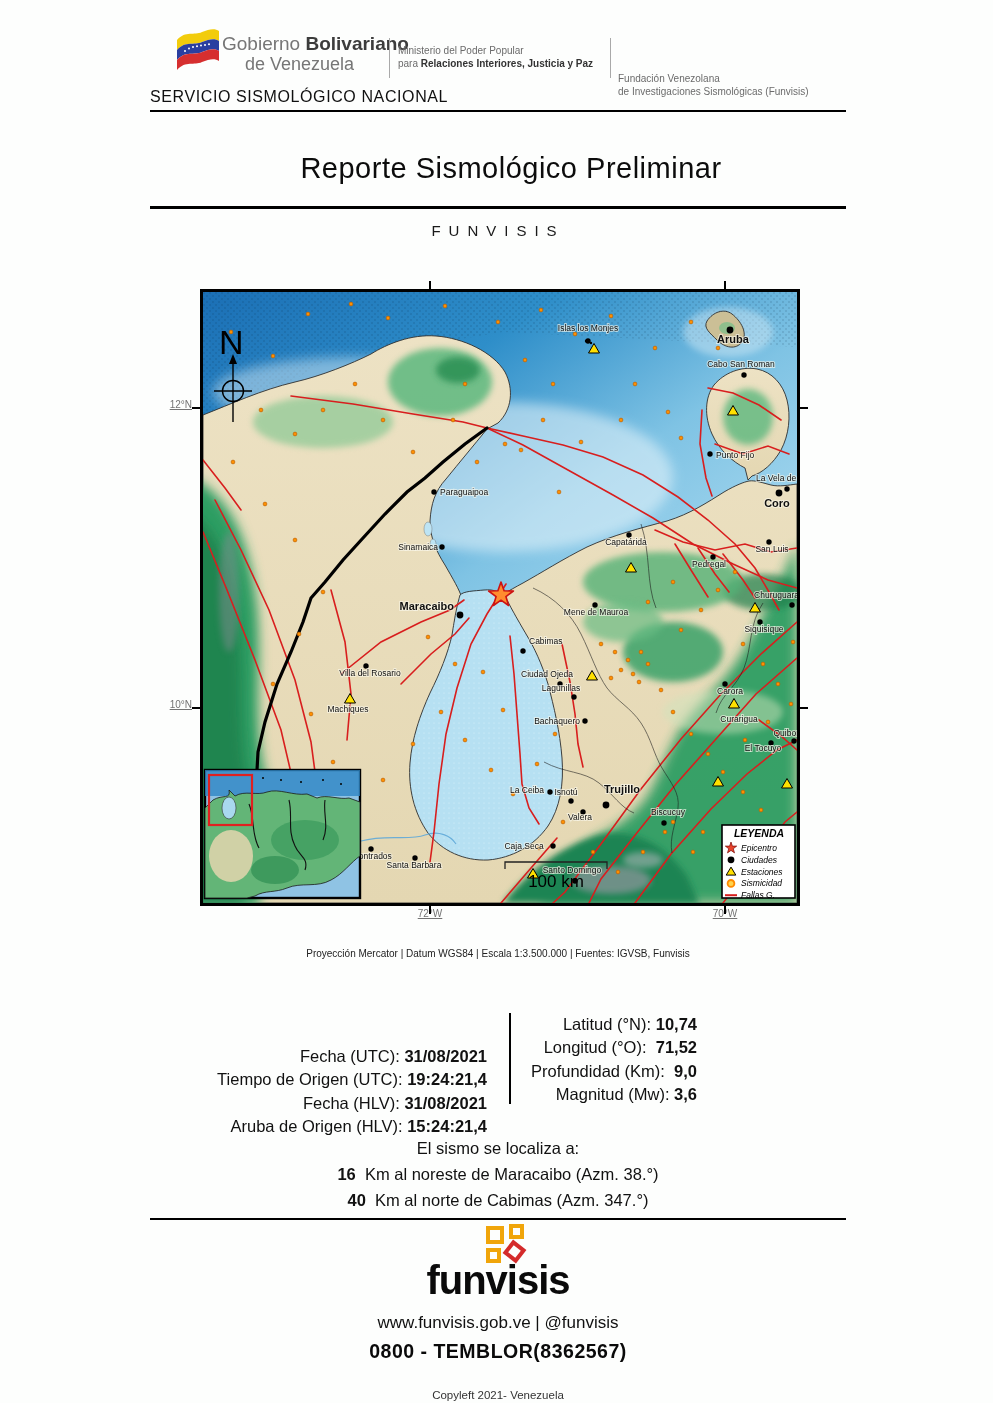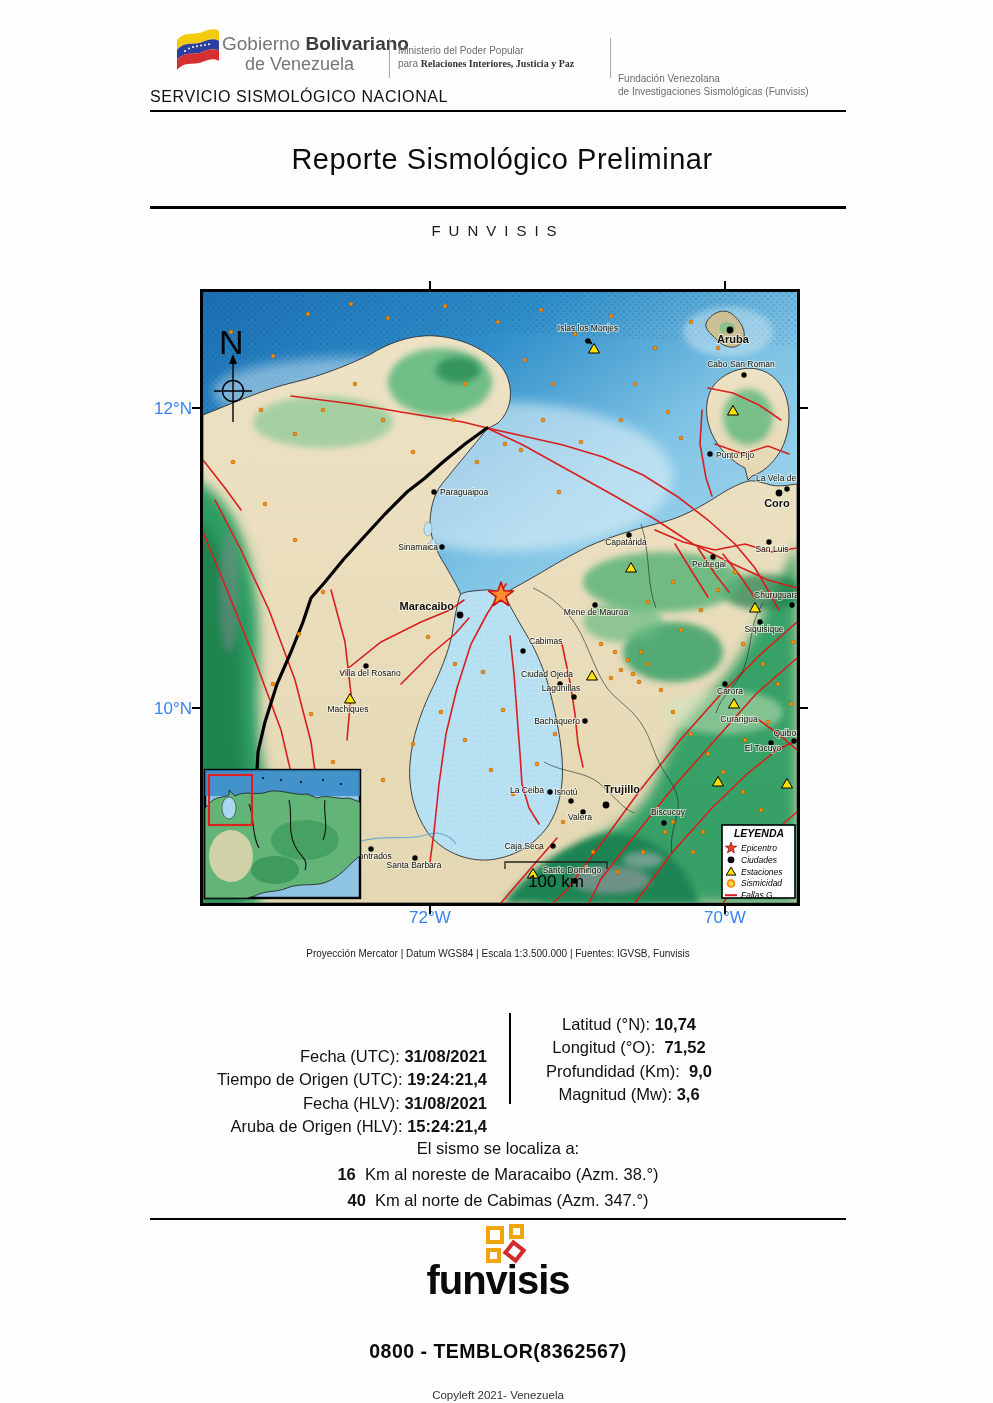--- a/index.html
+++ b/index.html
@@ -7,45 +7,45 @@
         font-family:"Liberation Sans",sans-serif;color:#111;overflow:hidden;}
   
   .gov-logo{position:absolute;left:174px;top:24px;width:46px;height:50px;}
   .gov-name{position:absolute;left:222px;top:33px;line-height:21px;}
   .gov-name .l1{font-size:19px;color:#767676;}
   .gov-name .l1 b{color:#3c3c3c;}
   .gov-name .l2{font-size:18px;color:#767676;margin-left:23px;}
   .vdiv{position:absolute;width:1px;background:#a9a9a9;top:38px;height:40px;}
   .vdiv.d1{left:389px;} .vdiv.d2{left:610px;}
   .hdr-col{position:absolute;top:44px;font-size:10px;line-height:13px;color:#6b6b6b;}
-  .hdr-col b{color:#333;font-family:Liberation Serif, serif;}
+  .hdr-col b{color:#333;}
   .hdr-col.ministry{left:398px;width:205px;}
   .hdr-col.foundation{left:618px;width:215px;margin-top:28px;}
   .service-title{position:absolute;left:150px;width:696px;top:88px;
                  font-size:16px;letter-spacing:.6px;color:#101010;}
   .rule{position:absolute;left:150px;width:696px;background:#000;}
   .rule-top{top:110px;height:2px;}
   .rule-thick{top:206px;height:3px;}
   .rule-footer{top:1218px;height:1.5px;}
-  .report-title{position:absolute;left:150px;width:696px;top:139px;margin:4px;text-align:center;
+  .report-title{position:absolute;left:150px;width:696px;top:139px;margin:13px;text-align:center;
                 font-size:29px;font-weight:400;letter-spacing:.5px;color:#0c0c0c;}
   .org-name{position:absolute;left:150px;width:696px;top:222px;text-align:center;
             font-size:15px;letter-spacing:8px;color:#1a1a1a;}
   
   .map-frame{position:absolute;left:200px;top:289px;width:594px;height:611px;border:3px solid #000;}
-  .axis-label{position:absolute;font-size:17px;color:#3b82f6;}
+  .axis-label{position:absolute;font-size:10px;color:#737373;text-decoration:underline;}
   .axis-label.lat{left:140px;width:52px;text-align:right;}
   .axis-label.lon{width:60px;text-align:center;top:908px;}
   .tick{position:absolute;background:#000;}
   .map-caption{position:absolute;left:150px;width:696px;top:948px;text-align:center;
                font-size:10px;color:#222;}
   
   .details-left{position:absolute;right:506px;top:1013px;text-align:right;
                 font-size:16.5px;line-height:23.3px;white-space:pre;margin-top:32px;}
-  .details-right{position:absolute;left:546px;top:1013px;text-align:center;
+  .details-right{position:absolute;left:531px;top:1013px;text-align:right;
                  font-size:16.5px;line-height:23.3px;white-space:pre;}
   .details-div{position:absolute;left:509px;top:1013px;width:1.5px;height:91px;background:#000;}
   
   .location{position:absolute;left:150px;width:696px;top:1135px;text-align:center;
             font-size:16.5px;line-height:26px;}
   
   .logo-sq{position:absolute;box-sizing:border-box;}
   .brand{position:absolute;left:150px;width:696px;top:1258px;text-align:center;
          font-size:40px;font-weight:bold;letter-spacing:-1px;color:#0a0a0a;}
   .contact{position:absolute;left:150px;width:696px;top:1313px;text-align:center;font-size:17px;color:#111;}
@@ -471,15 +471,20 @@
 
   <div class="rule rule-footer"></div>
 
   <div>
     <div class="logo-sq" id="sq1" style="left: 486px; top: 1226px; width: 18px; height: 18px; border: 4px solid rgb(240, 165, 10);"></div>
     <div class="logo-sq" id="sq2" style="left: 509px; top: 1224px; width: 15px; height: 15px; border: 4px solid rgb(240, 165, 10);"></div>
     <div class="logo-sq" id="sq3" style="left: 486px; top: 1248px; width: 15px; height: 15px; border: 4px solid rgb(240, 165, 10);"></div>
     <div class="logo-sq" id="sq4" style="left: 506px; top: 1243px; width: 17px; height: 17px; border: 4px solid rgb(212, 43, 43); transform: rotate(38deg);"></div>
   </div>
   <div class="brand">funvisis</div>
+  <div class="contact">
+    <span>www.funvisis.gob.ve</span>
+    <span> <span>|</span> </span>
+    <span>@funvisis</span>
+  </div>
   <div class="phone">0800 - TEMBLOR(8362567)</div>
   <div class="copyleft">Copyleft 2021- Venezuela</div>
 </div>
 
 </body></html>

